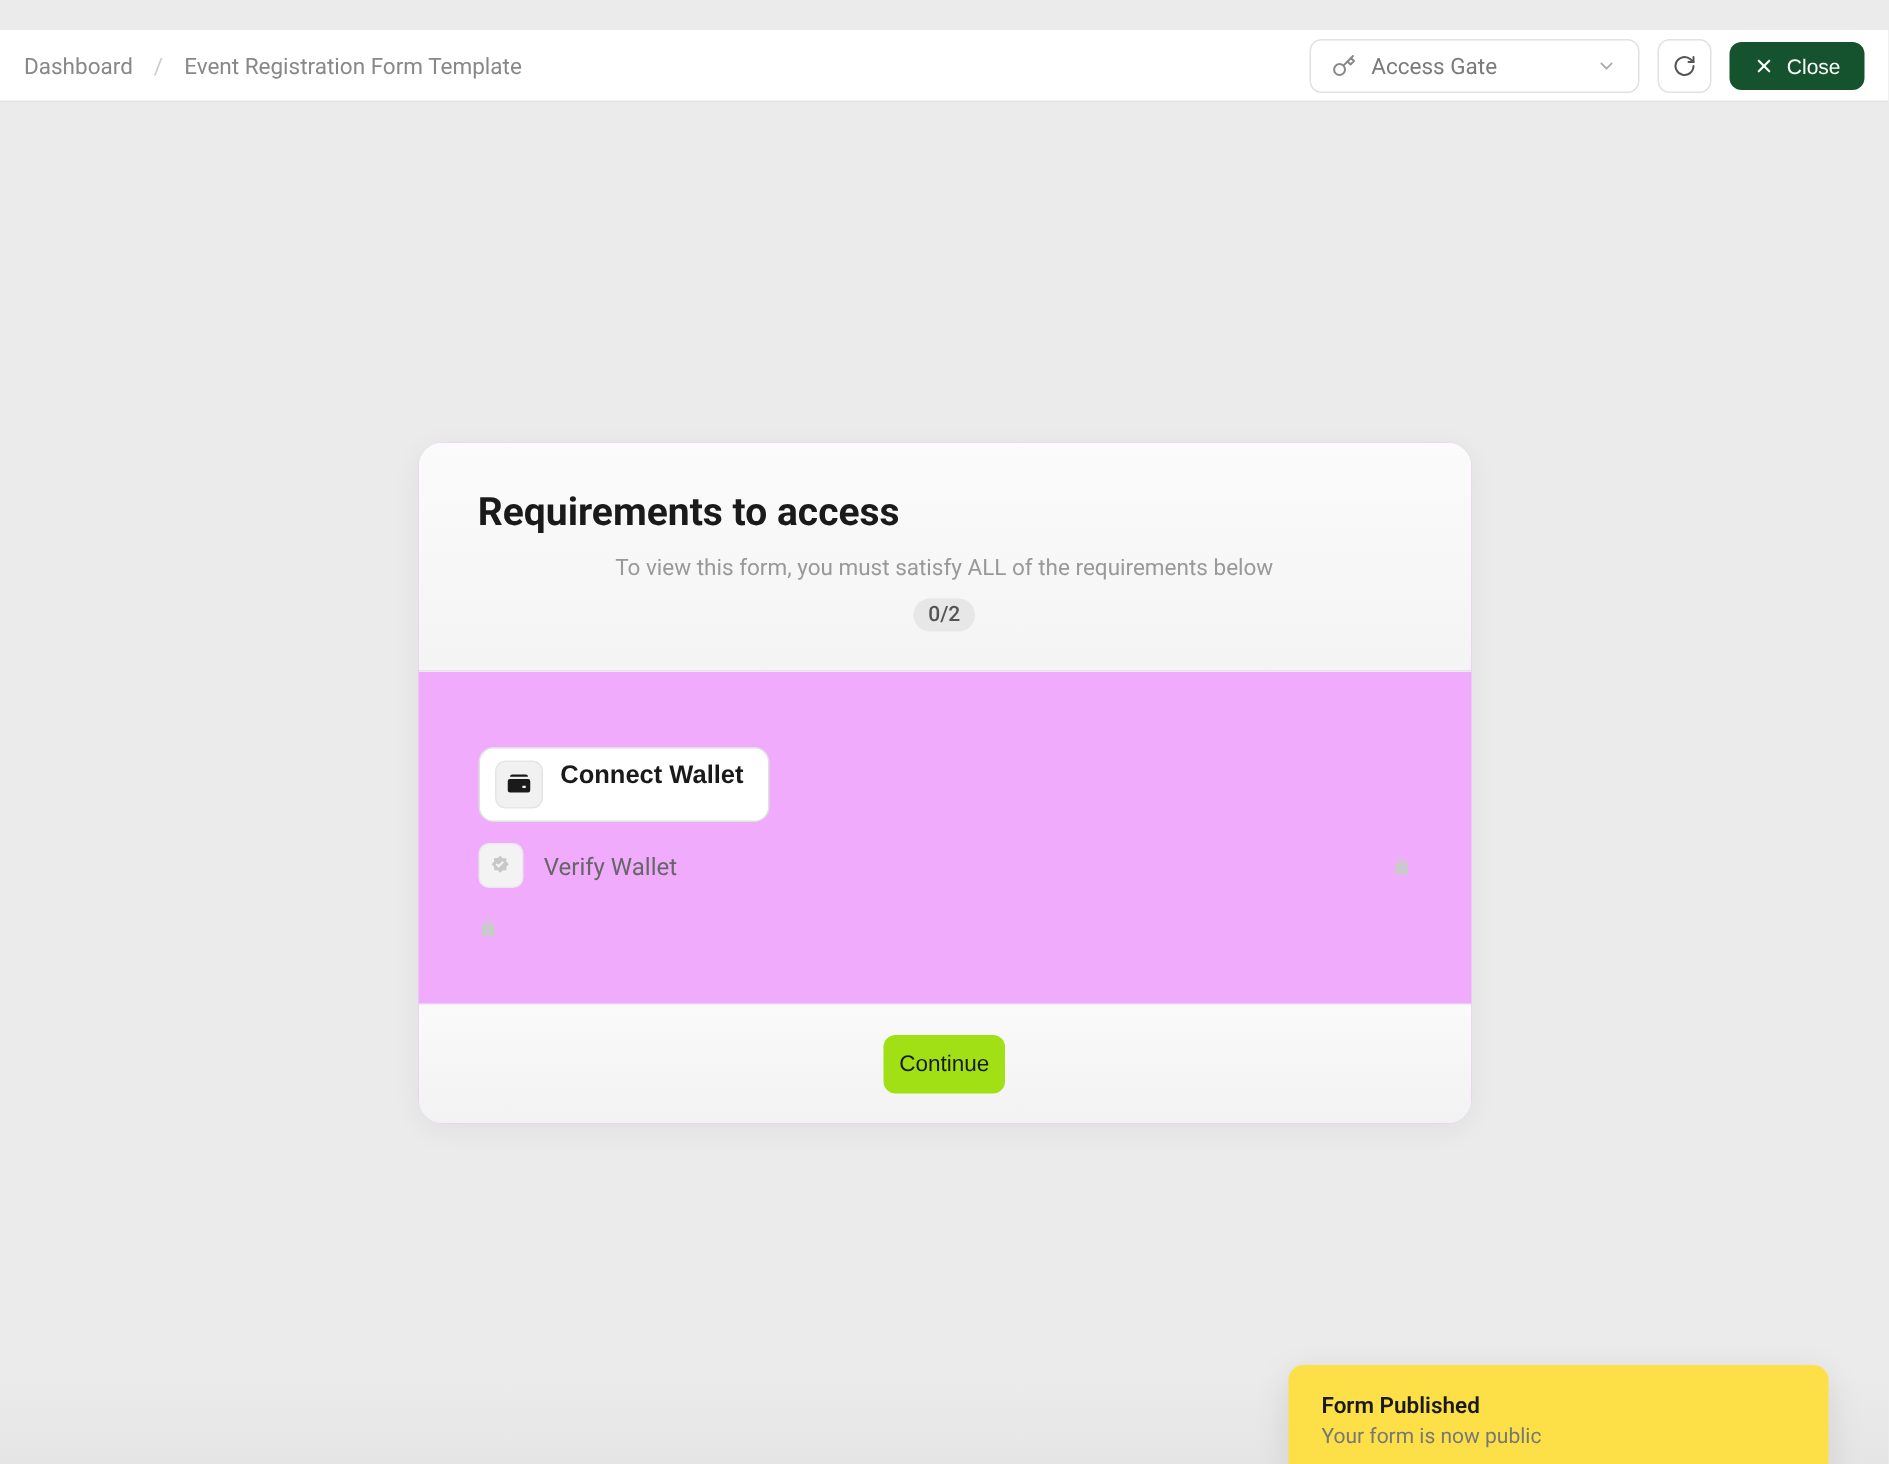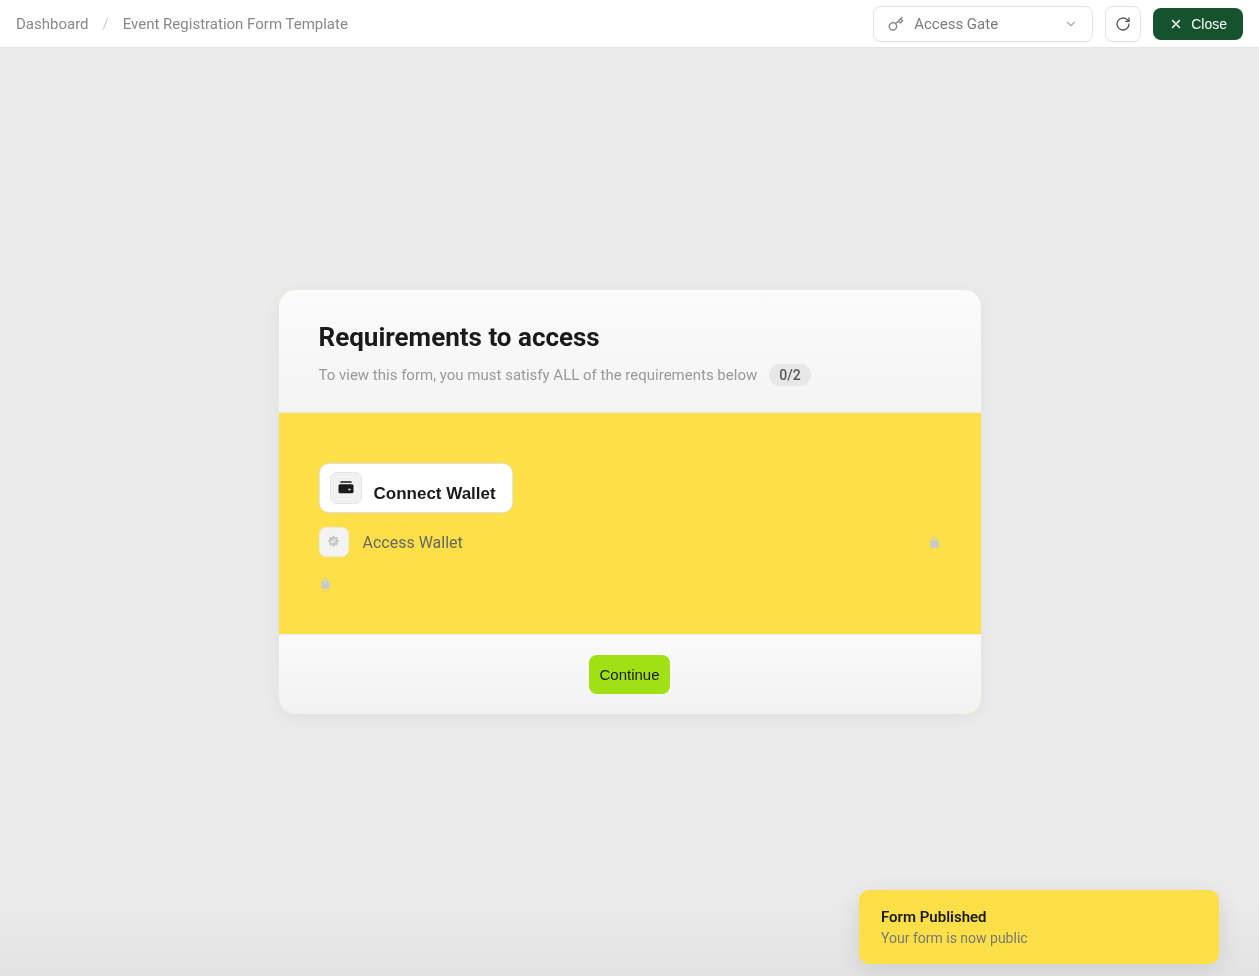--- a/index.html
+++ b/index.html
@@ -18,20 +18,21 @@
     }
     
     .header {
       background: #ffffff;
       height: 48px;
       display: flex;
       align-items: center;
       justify-content: space-between;
       padding: 0 16px;
       border-bottom: 1px solid #e5e5e5;
+      margin-top: 20px;
     }
     
     .breadcrumb {
       display: flex;
       align-items: center;
       gap: 14px;
       font-size: 15px;
       color: #888;
     }
     
@@ -103,21 +104,21 @@
       position: relative;
       width: 100%;
       height: calc(100% - 48px);
       display: flex;
       align-items: center;
       justify-content: center;
     }
     
     .card {
       width: 702px;
-      background: #fde047;
+      background: #f0abfc;
       border-radius: 16px;
       overflow: hidden;
       box-shadow: 0 4px 20px rgba(0,0,0,0.05);
       margin-top: -20px;
     }
     
     .card-header {
       padding: 32px 40px 26px 40px;
       background: linear-gradient(180deg, #fbfbfb 0%, #f4f4f4 100%);
       border-bottom: 1px solid #eaeaea;
@@ -127,20 +128,21 @@
       font-size: 26px;
       font-weight: 700;
       color: #1a1a1a;
       margin-bottom: 12px;
     }
     
     .card-subtitle-row {
       display: flex;
       align-items: center;
       gap: 12px;
+      flex-direction: column;
     }
     
     .card-subtitle {
       color: #999;
       font-size: 15px;
     }
     
     .badge {
       background: #e7e7e7;
       color: #555;
@@ -149,21 +151,21 @@
       font-size: 14px;
       font-weight: 500;
     }
     
     .card-body {
       padding: 50px 40px 30px 40px;
     }
     
     .connect-wallet-btn {
       display: inline-flex;
-      align-items: flex-end;
+      align-items: flex-start;
       gap: 12px;
       padding: 8px 16px 8px 10px;
       border: 1px solid #e0e0e0;
       border-radius: 10px;
       background: #fff;
       cursor: pointer;
       margin-bottom: 8px;
     }
     
     .connect-wallet-icon-wrap {
@@ -332,21 +334,21 @@
         <span class="connect-wallet-label">Connect Wallet</span>
       </button>
       
       <div class="requirement-row">
         <div class="requirement-left">
           <span class="requirement-icon-wrap">
             <svg width="17" height="17" viewBox="0 0 24 24" fill="#c8c8c8">
                 <path d="M12 2l2.39 2.39 3.39-.01.01 3.39L20.18 10l-2.39 2.39.01 3.39-3.39.01L12 18.18l-2.39-2.39-3.39.01-.01-3.39L3.82 10l2.39-2.39-.01-3.39 3.39-.01L12 2zm-1.5 11.5l5-5-1.41-1.41L10.5 10.67 8.91 9.09 7.5 10.5l3 3z"></path>
               </svg>
           </span>
-          <span class="requirement-label">Access Wallet</span>
+          <span class="requirement-label">Verify Wallet</span>
         </div>
         <span>
           <svg width="13" height="13" viewBox="0 0 24 24" fill="#cacaca">
               <path d="M18 8h-1V6c0-2.76-2.24-5-5-5S7 3.24 7 6v2H6c-1.1 0-2 .9-2 2v10c0 1.1.9 2 2 2h12c1.1 0 2-.9 2-2V10c0-1.1-.9-2-2-2zM9 6c0-1.66 1.34-3 3-3s3 1.34 3 3v2H9V6z"></path>
             </svg>
         </span>
       </div>
       
       <div class="requirement-row">
         <span>

